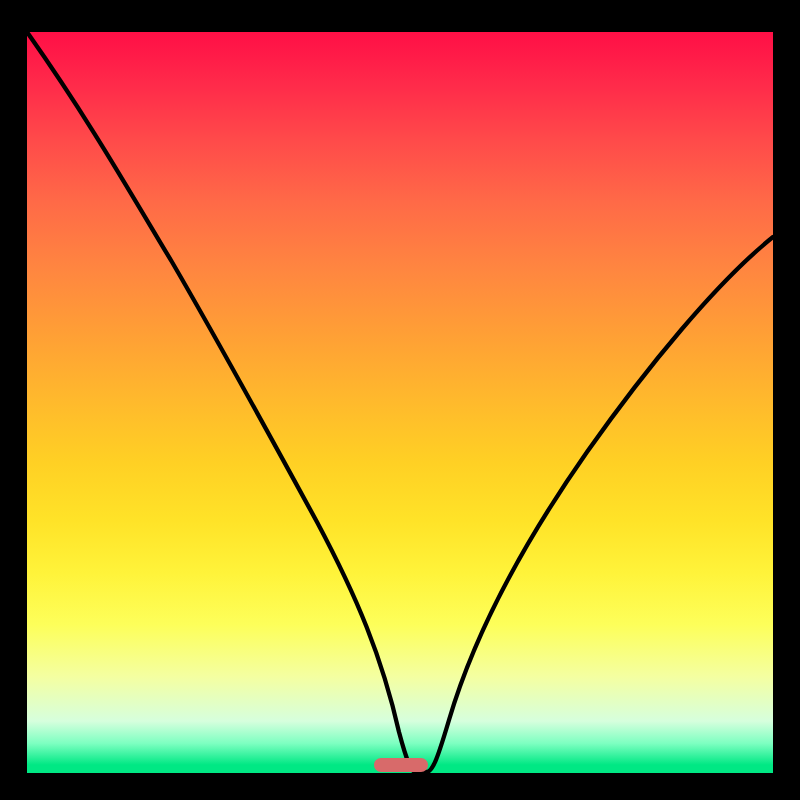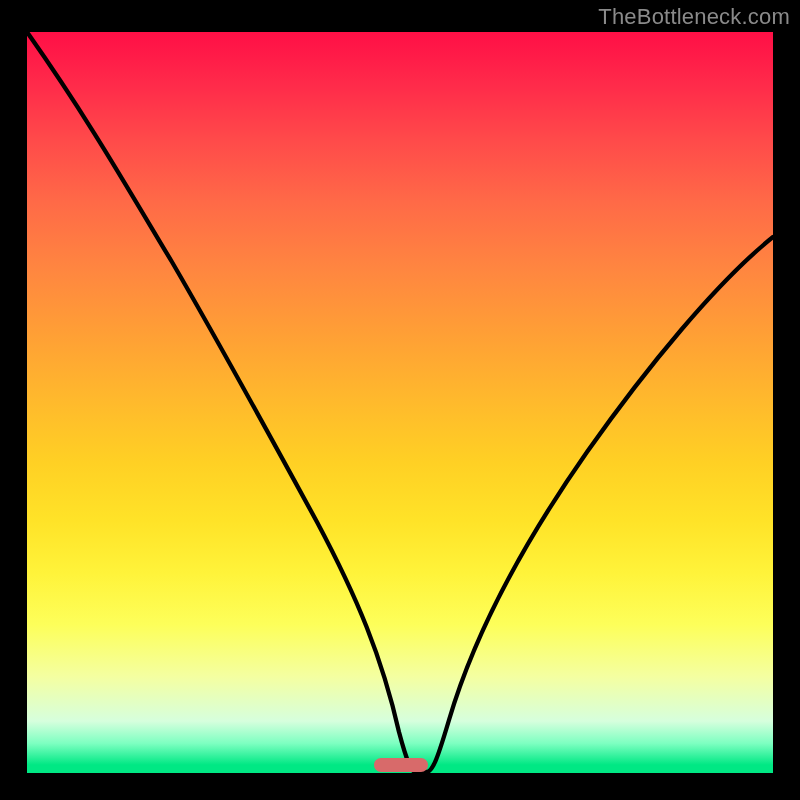--- a/index.html
+++ b/index.html
@@ -82,21 +82,20 @@
     bottom: 1px;
     left: 50.2%;
     transform: translateX(-50%);
   }
 </style>
 </head>
 <body>
 
 <div class="frame">
 
-  <div class="attribution">TheBottleneck.com</div>
 
   <div class="plot">
     <div class="gradient"></div>
 
     <svg class="curve" viewBox="0 0 746 741" preserveAspectRatio="none">
 
       <path d="
         M 0 0
         C 60 85, 100 155, 145 230
         C 180 290, 230 380, 290 490

